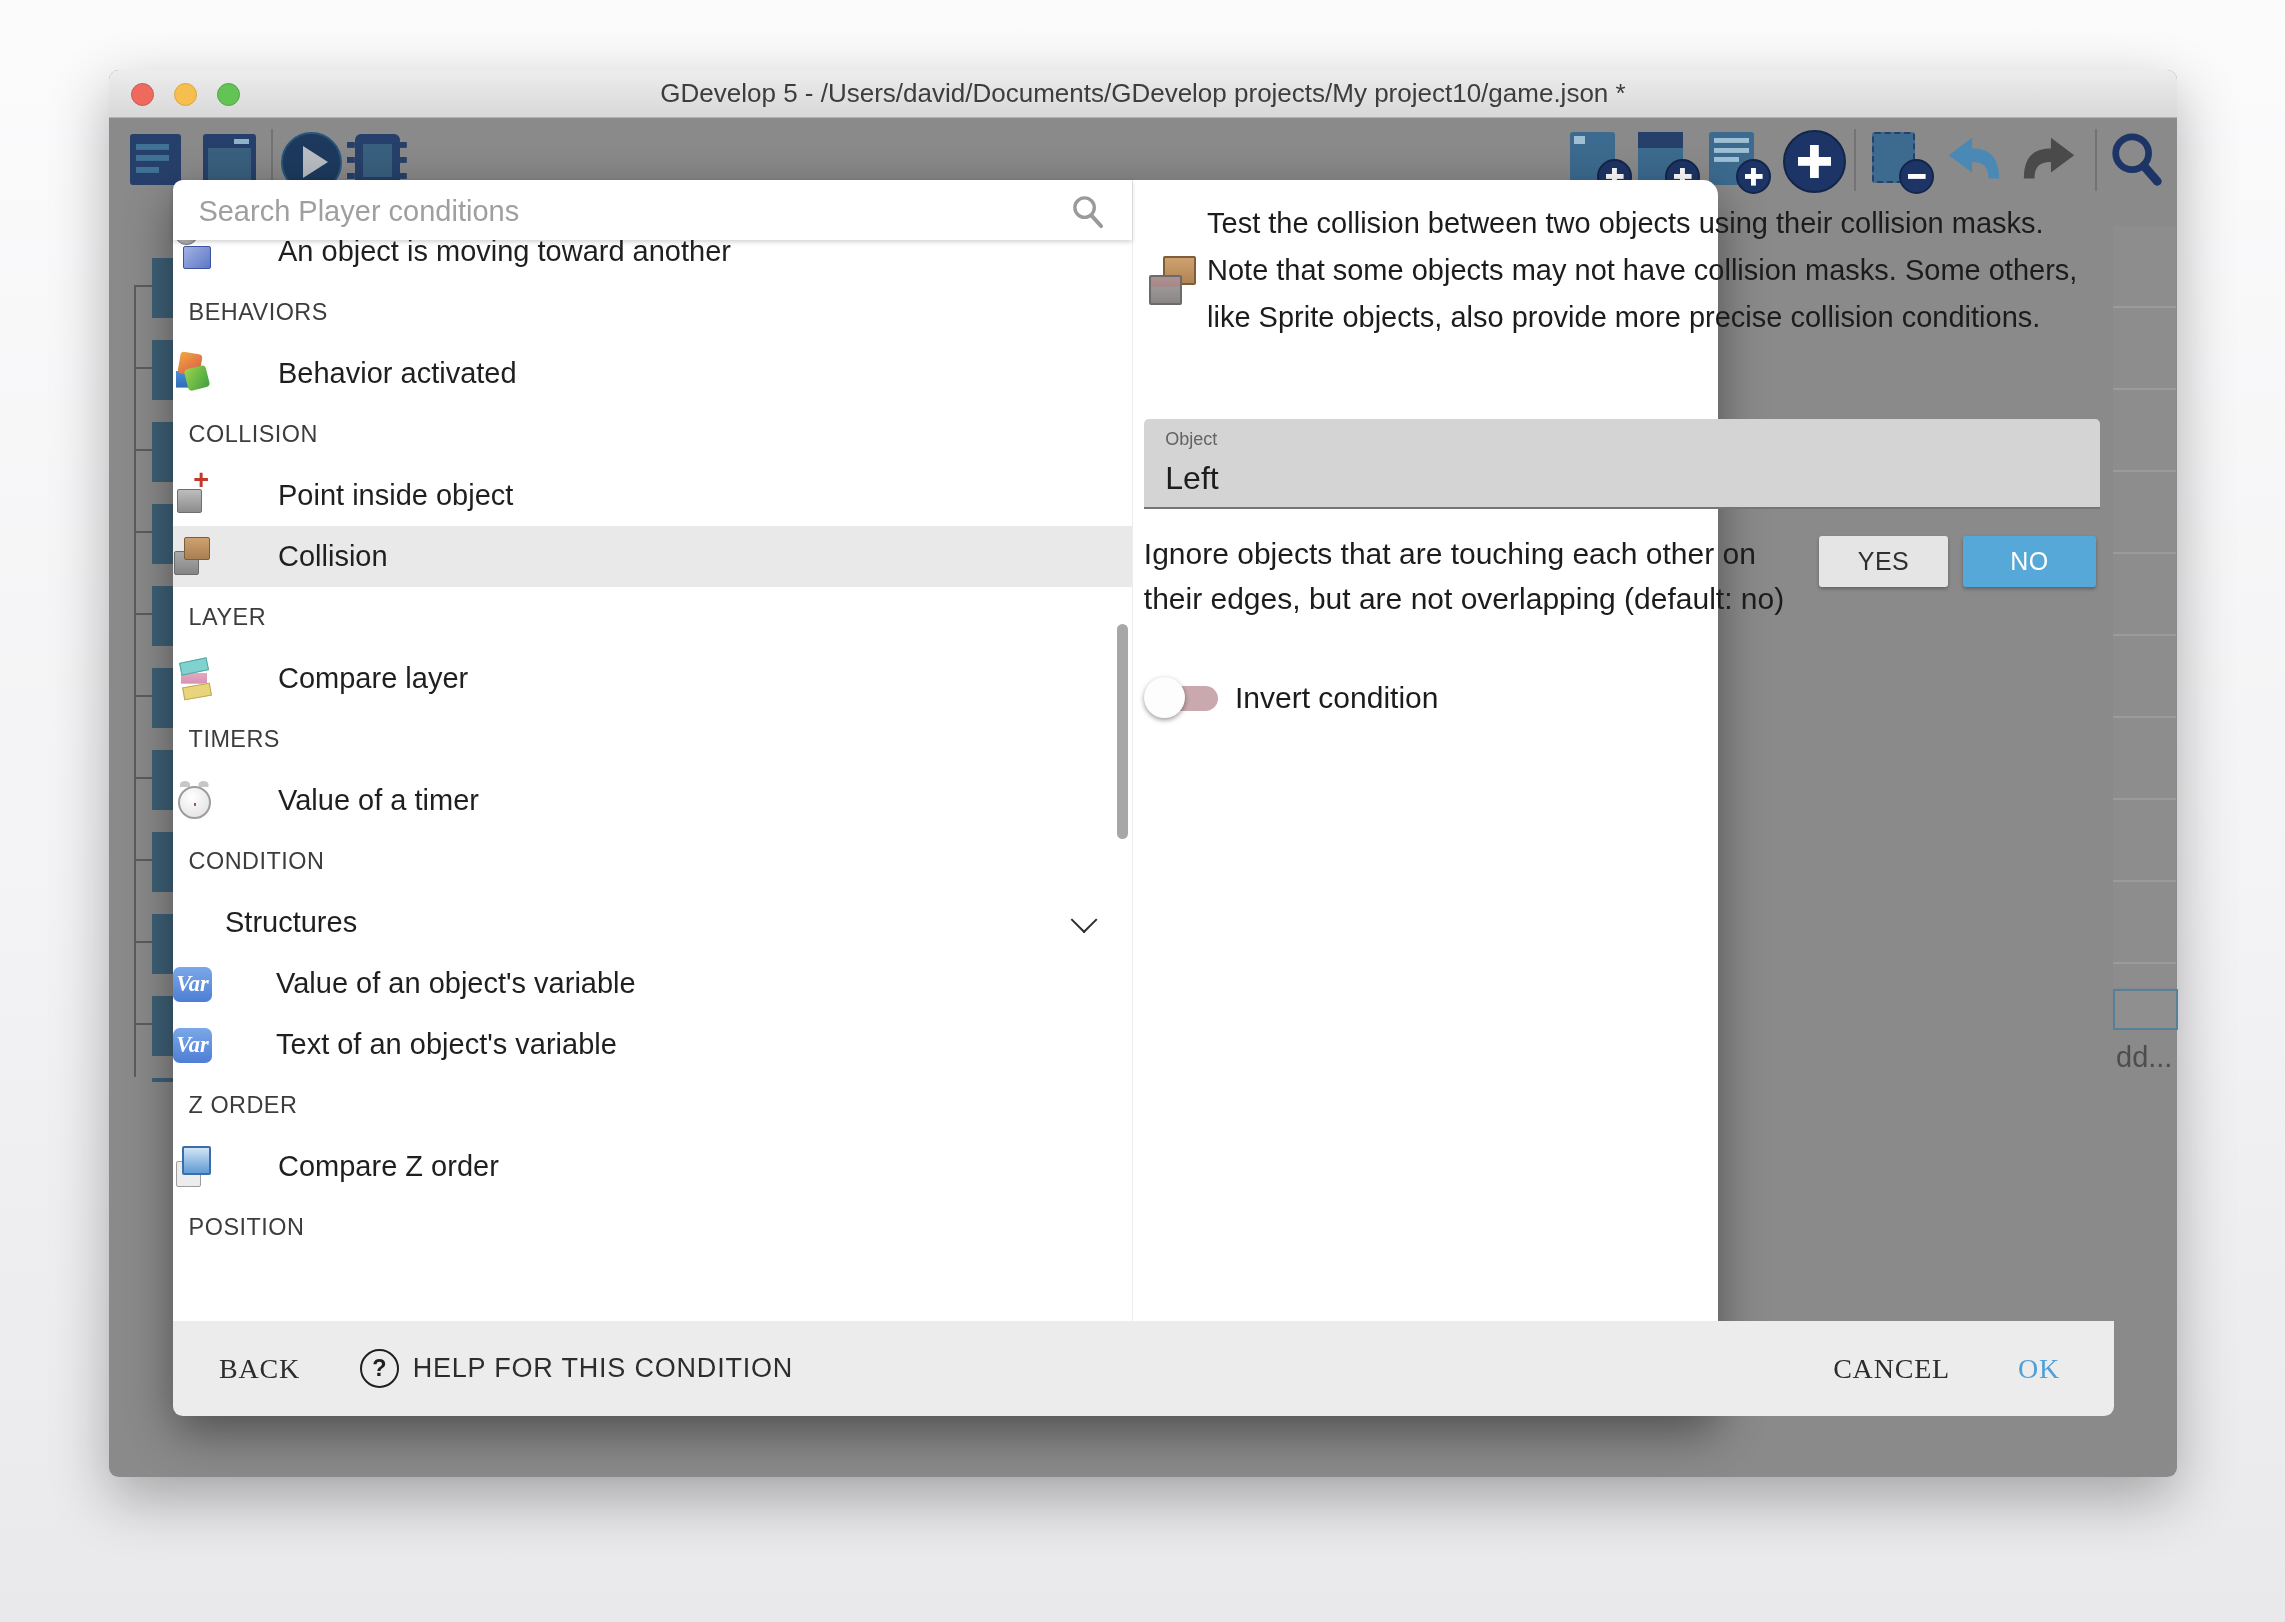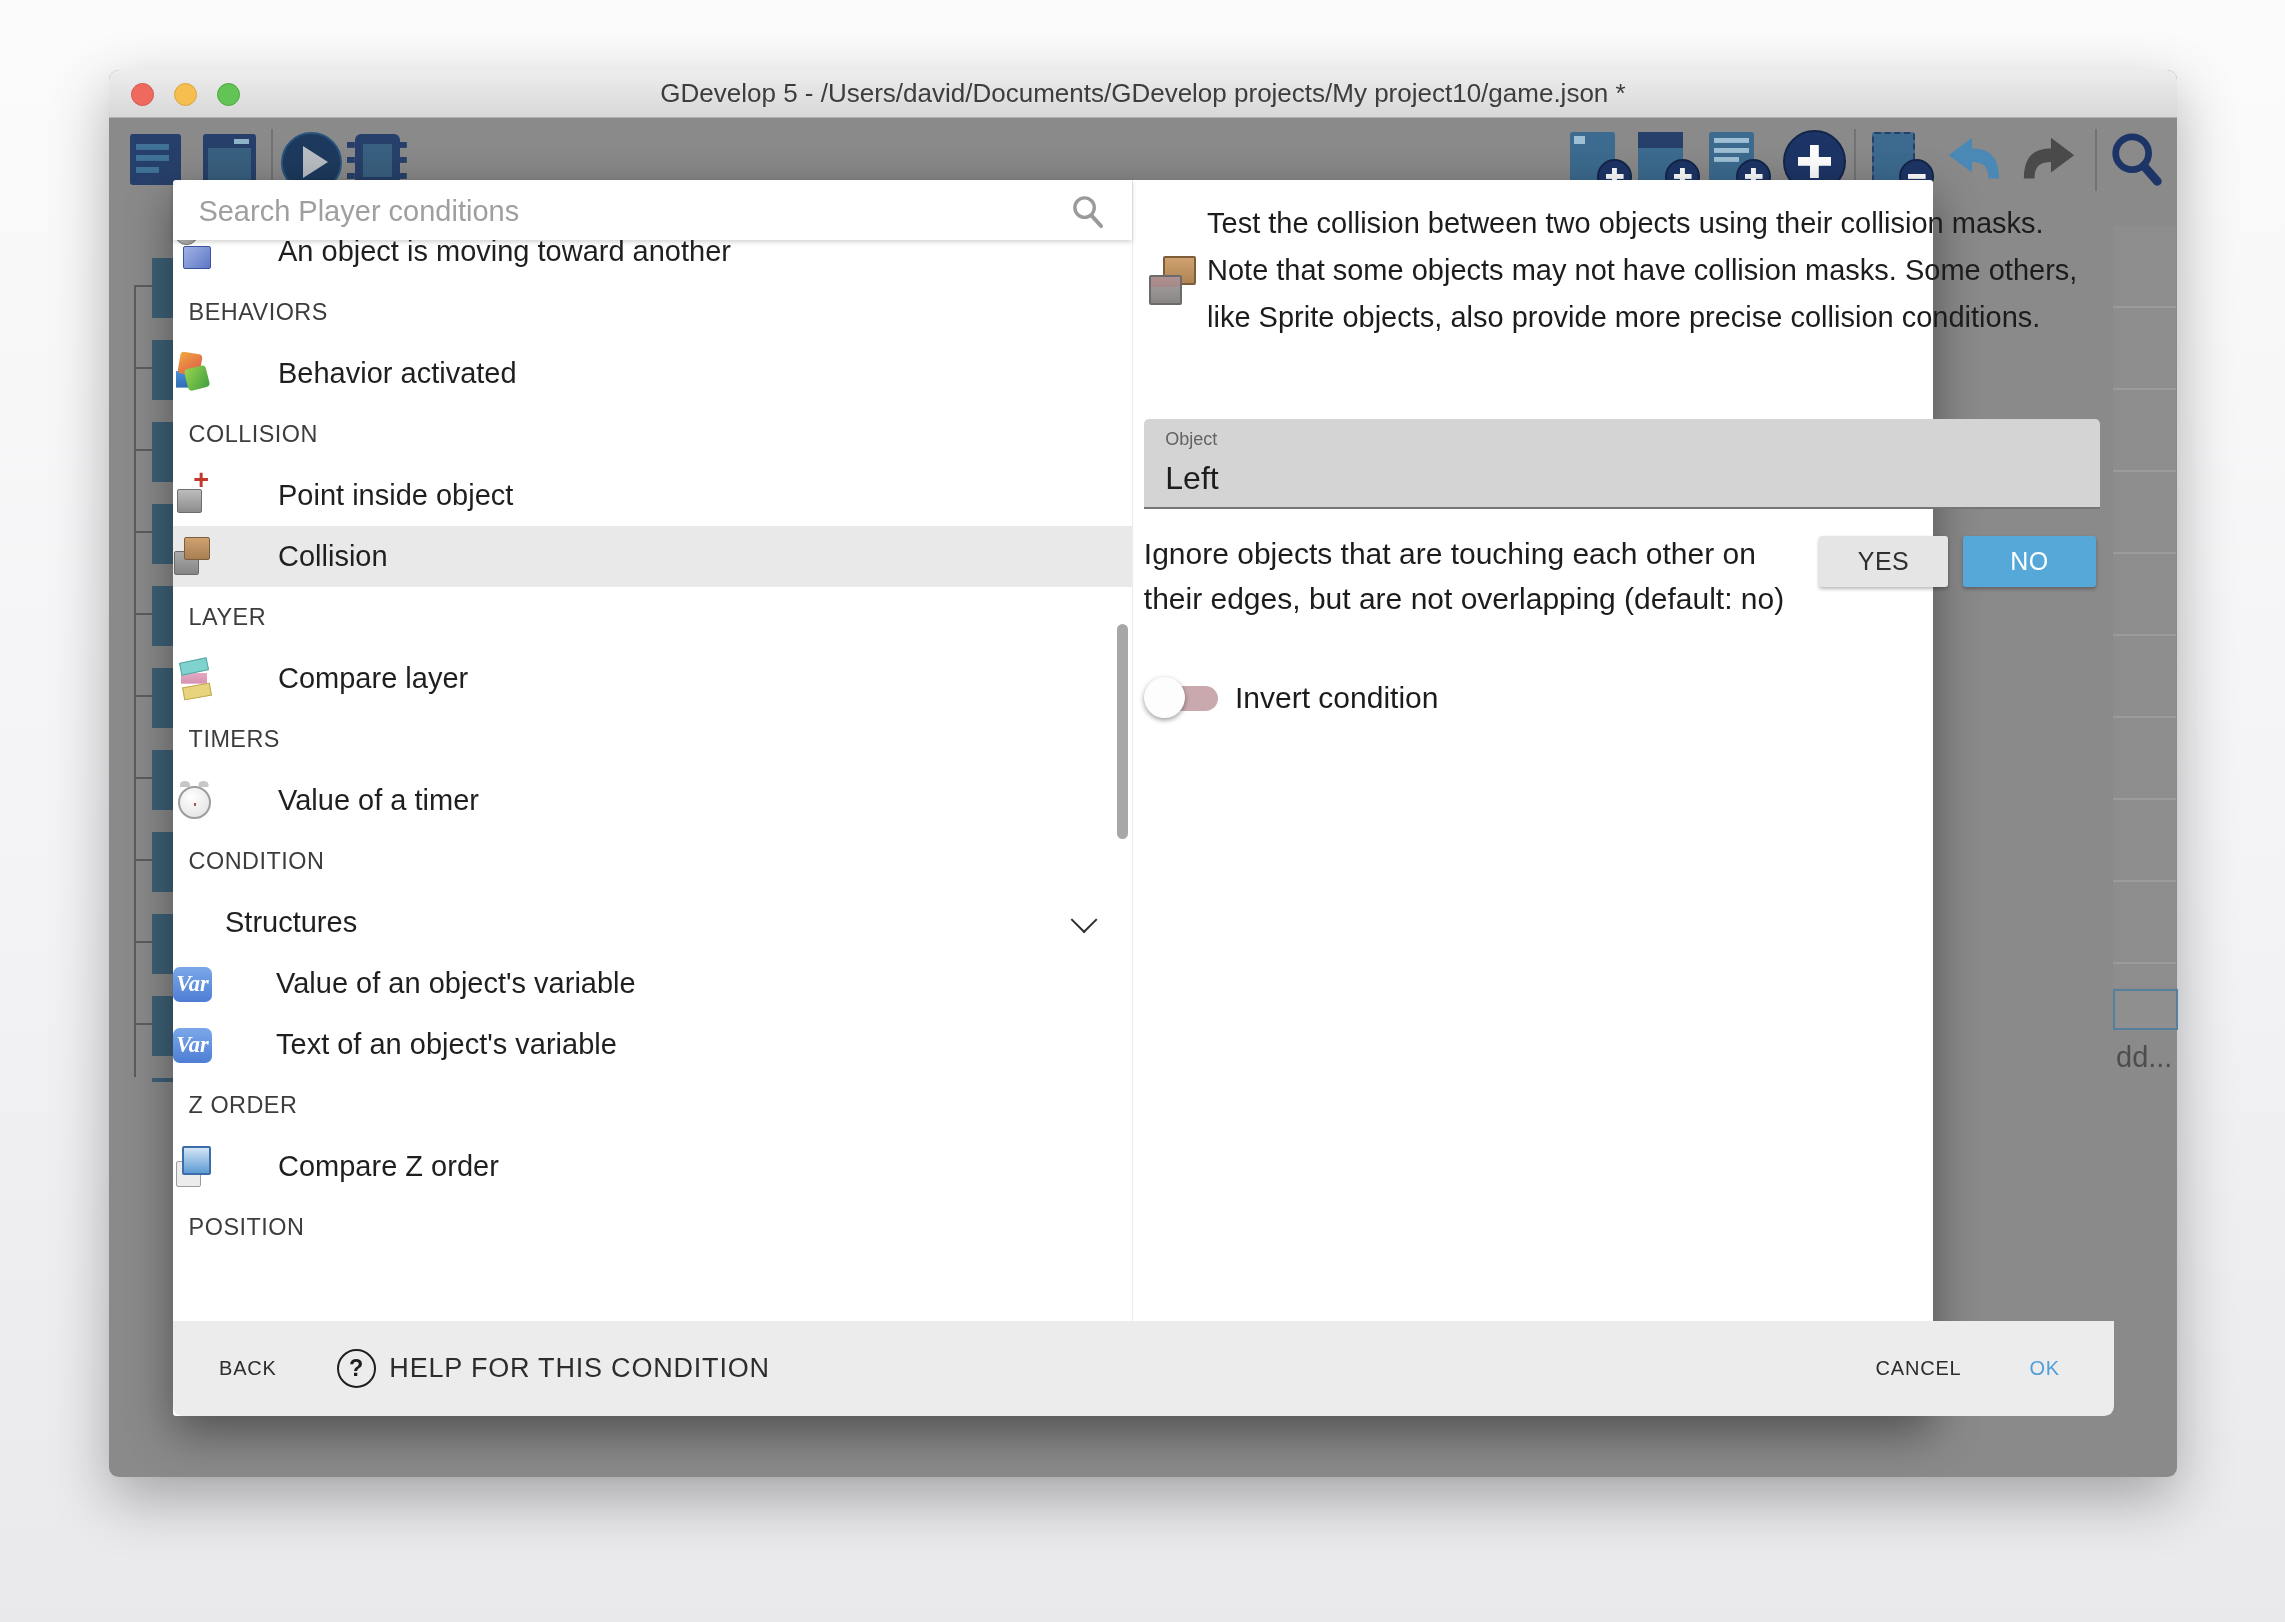--- a/index.html
+++ b/index.html
@@ -54,21 +54,21 @@
   .bg-tab-label{position:absolute;left:127px;top:217px;font-size:30px;color:#2e2e2e;}
   .bg-bracket{position:absolute;left:135px;top:285px;width:17.6px;height:792px;border-left:2px solid #5c5c5c;
     background:repeating-linear-gradient(#5c5c5c 0 2px,transparent 2px 82px);}
   .bg-event-blocks{position:absolute;left:152px;top:258px;width:20.5px;height:824px;
     background:repeating-linear-gradient(#3e6177 0 60px,#8a8a8a 60px 82px);}
   .bg-right-rows{position:absolute;left:2113px;top:226px;width:63px;height:761px;
     background:repeating-linear-gradient(#8d8d8d 0 80px,#9b9b9b 80px 82px);}
   .bg-right-selected{position:absolute;left:2113px;top:989px;width:61px;height:37px;border:2px solid #55809c;background:#8f8f8f;}
   .bg-add-text{position:absolute;left:2116px;top:1042px;font-size:29px;color:#4d4d4d;}
   
-  .dialog{position:absolute;left:173px;top:180px;width:1760px;height:1236px;background:#fff;border-radius:3px;
+  .dialog{position:absolute;left:173px;top:180px;width:1545px;height:1236px;background:#fff;border-radius:15px;
     box-shadow:0 15.6px 47px rgba(0,0,0,.42);}
   .left-panel{position:absolute;left:0;top:0;width:959px;height:1141px;border-right:1px solid #ececec;}
   .searchbar{position:absolute;left:0;top:0;width:959px;height:60px;background:#fff;z-index:3;border-radius:9.8px 0 0 0;
     box-shadow:0 2px 4.9px rgba(0,0,0,.18);}
   .searchbar input{position:absolute;left:23.4px;top:7.8px;width:839px;height:45px;border:none;outline:none;
     font-family:"Liberation Sans",sans-serif;font-size:29px;color:#333;background:transparent;}
   .searchbar input::placeholder{color:#9f9f9f;}
   .search-glass{position:absolute;right:27px;top:13.7px;width:35px;height:35px;}
   .cond-list{position:absolute;left:0;top:60px;width:959px;height:1081px;overflow:hidden;}
   .cond-inner{margin-top:-19.5px;}
@@ -143,21 +143,21 @@
     color:#fff;font-family:"Liberation Sans",sans-serif;font-size:25px;letter-spacing:0.5px;
     box-shadow:0 2px 3.9px rgba(0,0,0,.3);cursor:pointer;}
   .toggle{position:absolute;left:8.8px;top:493px;width:76px;height:49px;cursor:pointer;}
   .toggle .track{position:absolute;left:5.9px;top:12.7px;width:68px;height:25px;border-radius:12.7px;background:#c9a9ad;}
   .toggle .knob{position:absolute;left:0;top:3.9px;width:41px;height:41px;border-radius:50%;background:#fdfdfd;
     box-shadow:0 2px 4.9px rgba(0,0,0,.4);}
   .invert-label{position:absolute;left:100px;top:495px;font-size:30px;color:#1c1c1c;line-height:45px;}
   
   .dlg-footer{position:absolute;left:0;top:1141px;width:1941px;height:95px;background:#ececec;border-radius:0 0 9.8px 9.8px;
     display:flex;align-items:center;}
-  .foot-btn{background:none;border:none;font-family:Liberation Sans, sans-serif;font-size:20px;letter-spacing:0.8px;
+  .foot-btn{background:none;border:none;font-family:Liberation Serif, serif;font-size:28px;letter-spacing:0.8px;
     color:#2d2d2d;cursor:pointer;padding:0;}
   .foot-back{margin-left:46px;}
   .help-wrap{display:flex;align-items:center;margin-left:60px;cursor:pointer;}
   .help-circle{width:35px;height:35px;border:2.9px solid #1f1f1f;border-radius:50%;display:flex;align-items:center;
     justify-content:center;font-size:23.4px;font-weight:bold;color:#1f1f1f;}
   .help-label{margin-left:13.7px;font-size:27px;letter-spacing:0.8px;color:#2d2d2d;text-align:right;}
   .foot-right{margin-left:auto;display:flex;align-items:center;gap:68px;padding-right:54px;}
   .foot-ok{color:#4f9fd8;}
 </style>
 </head>

